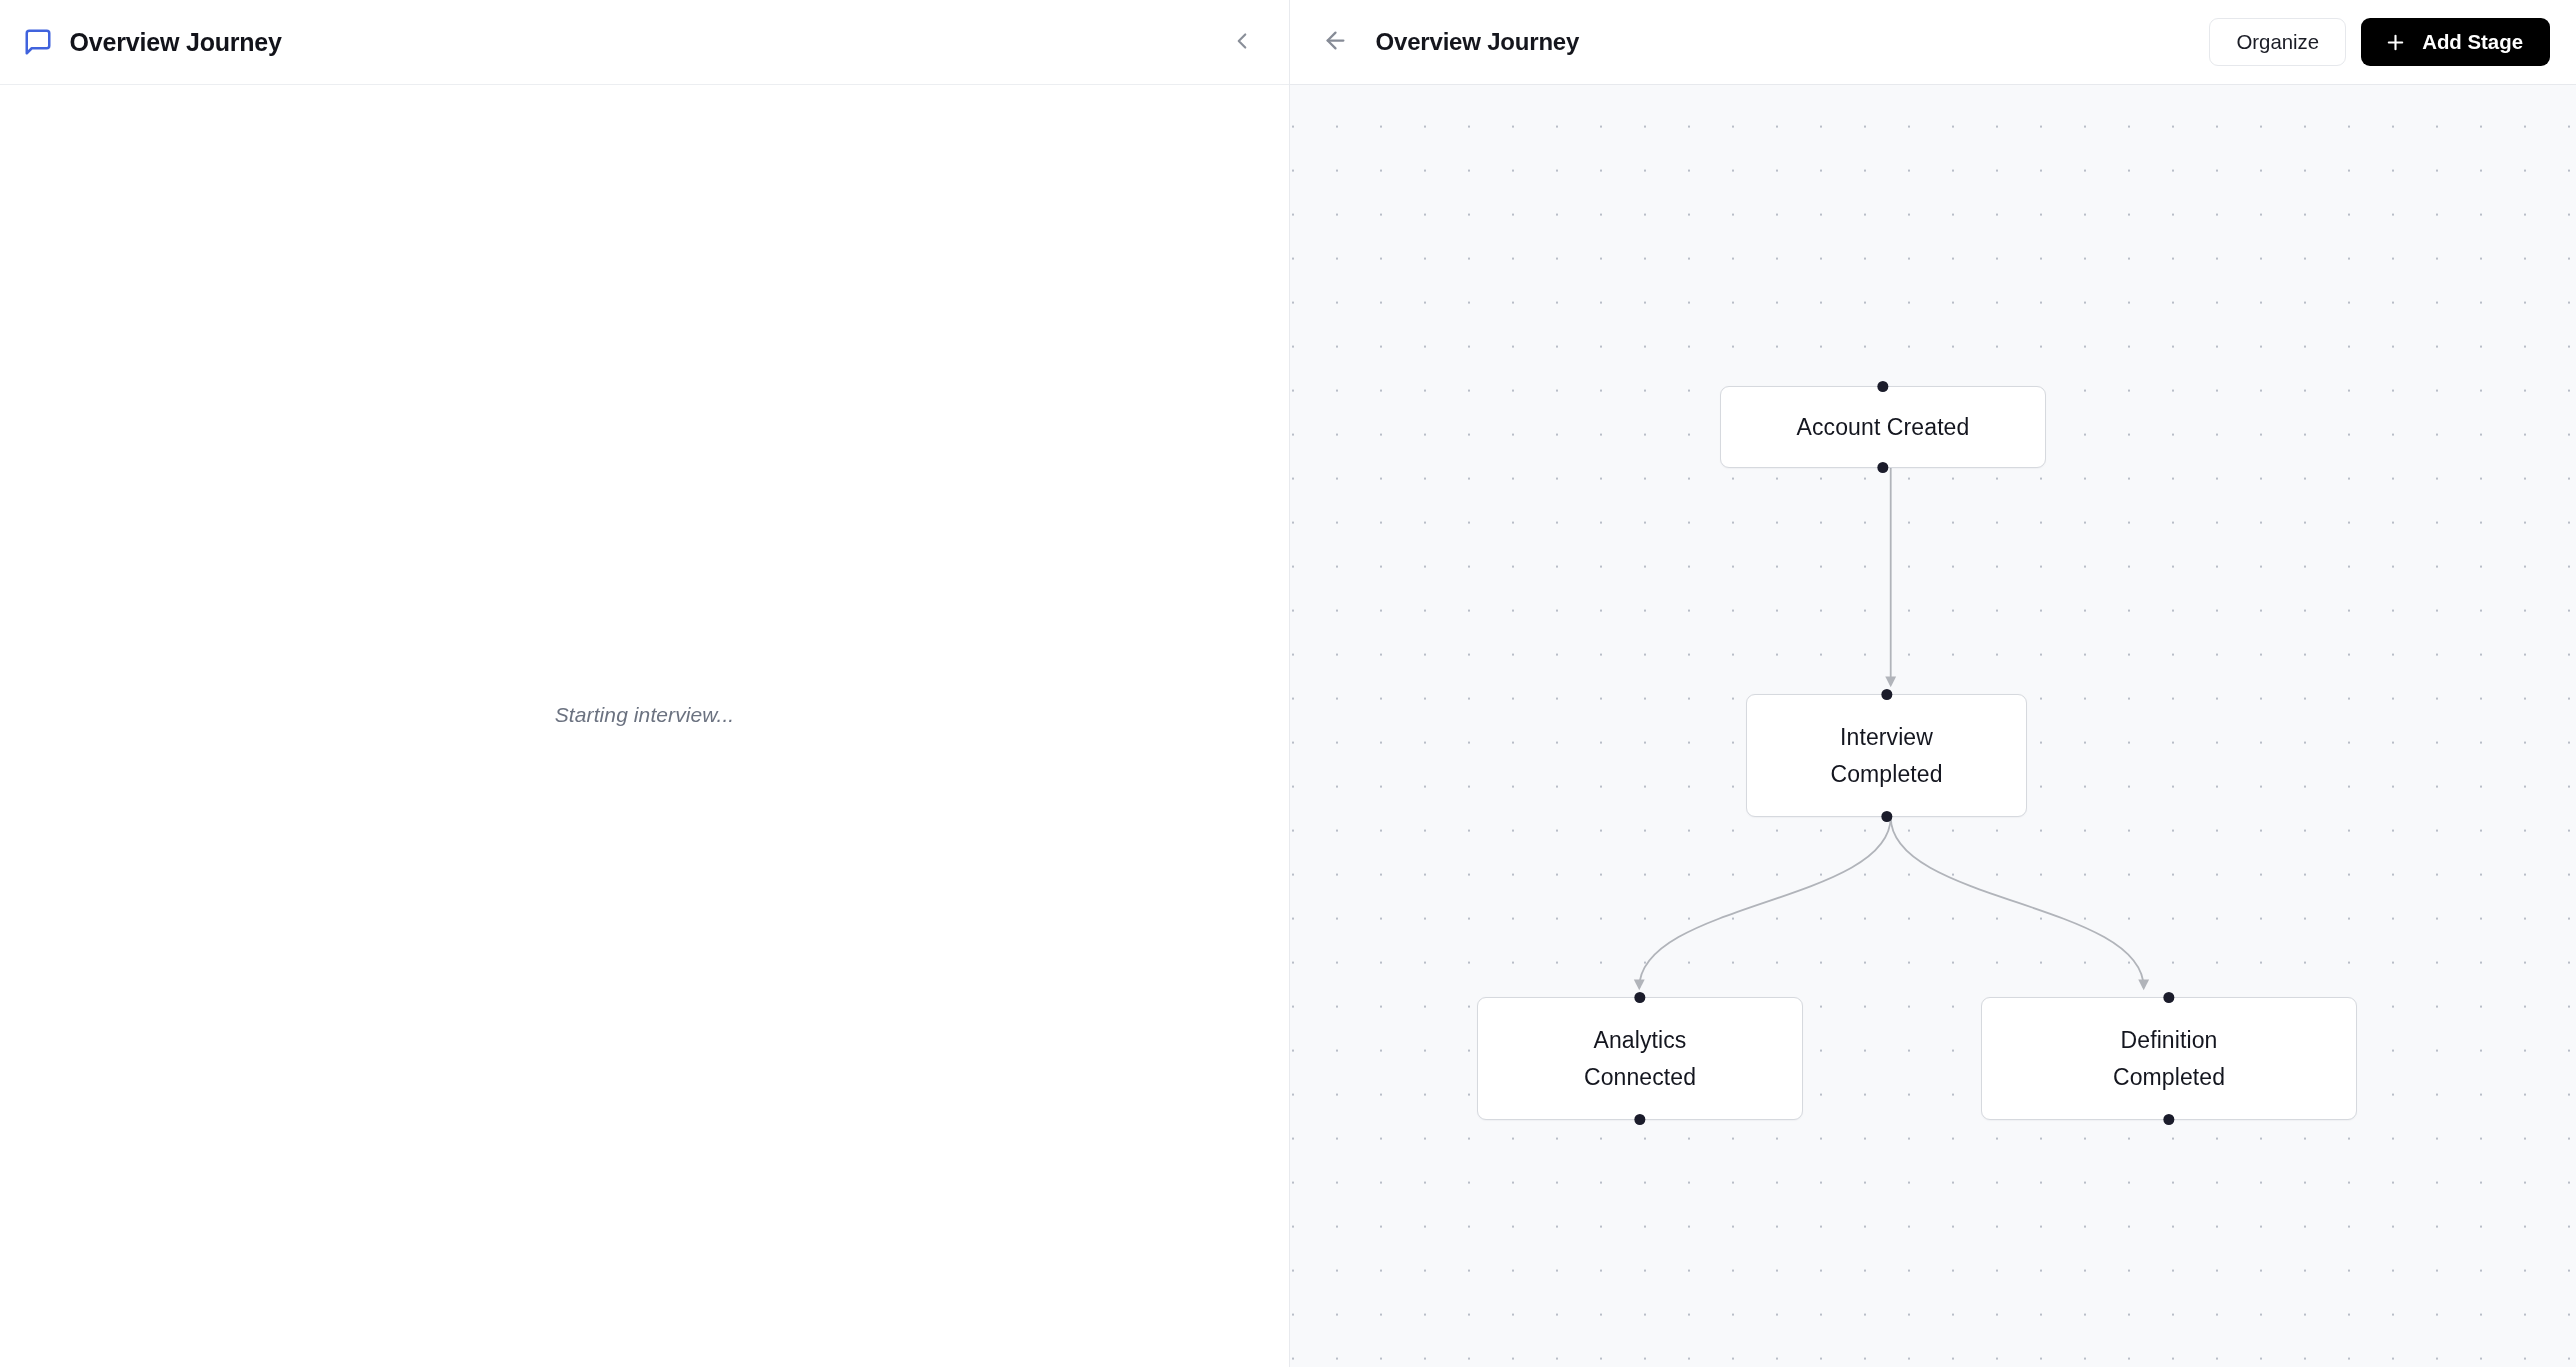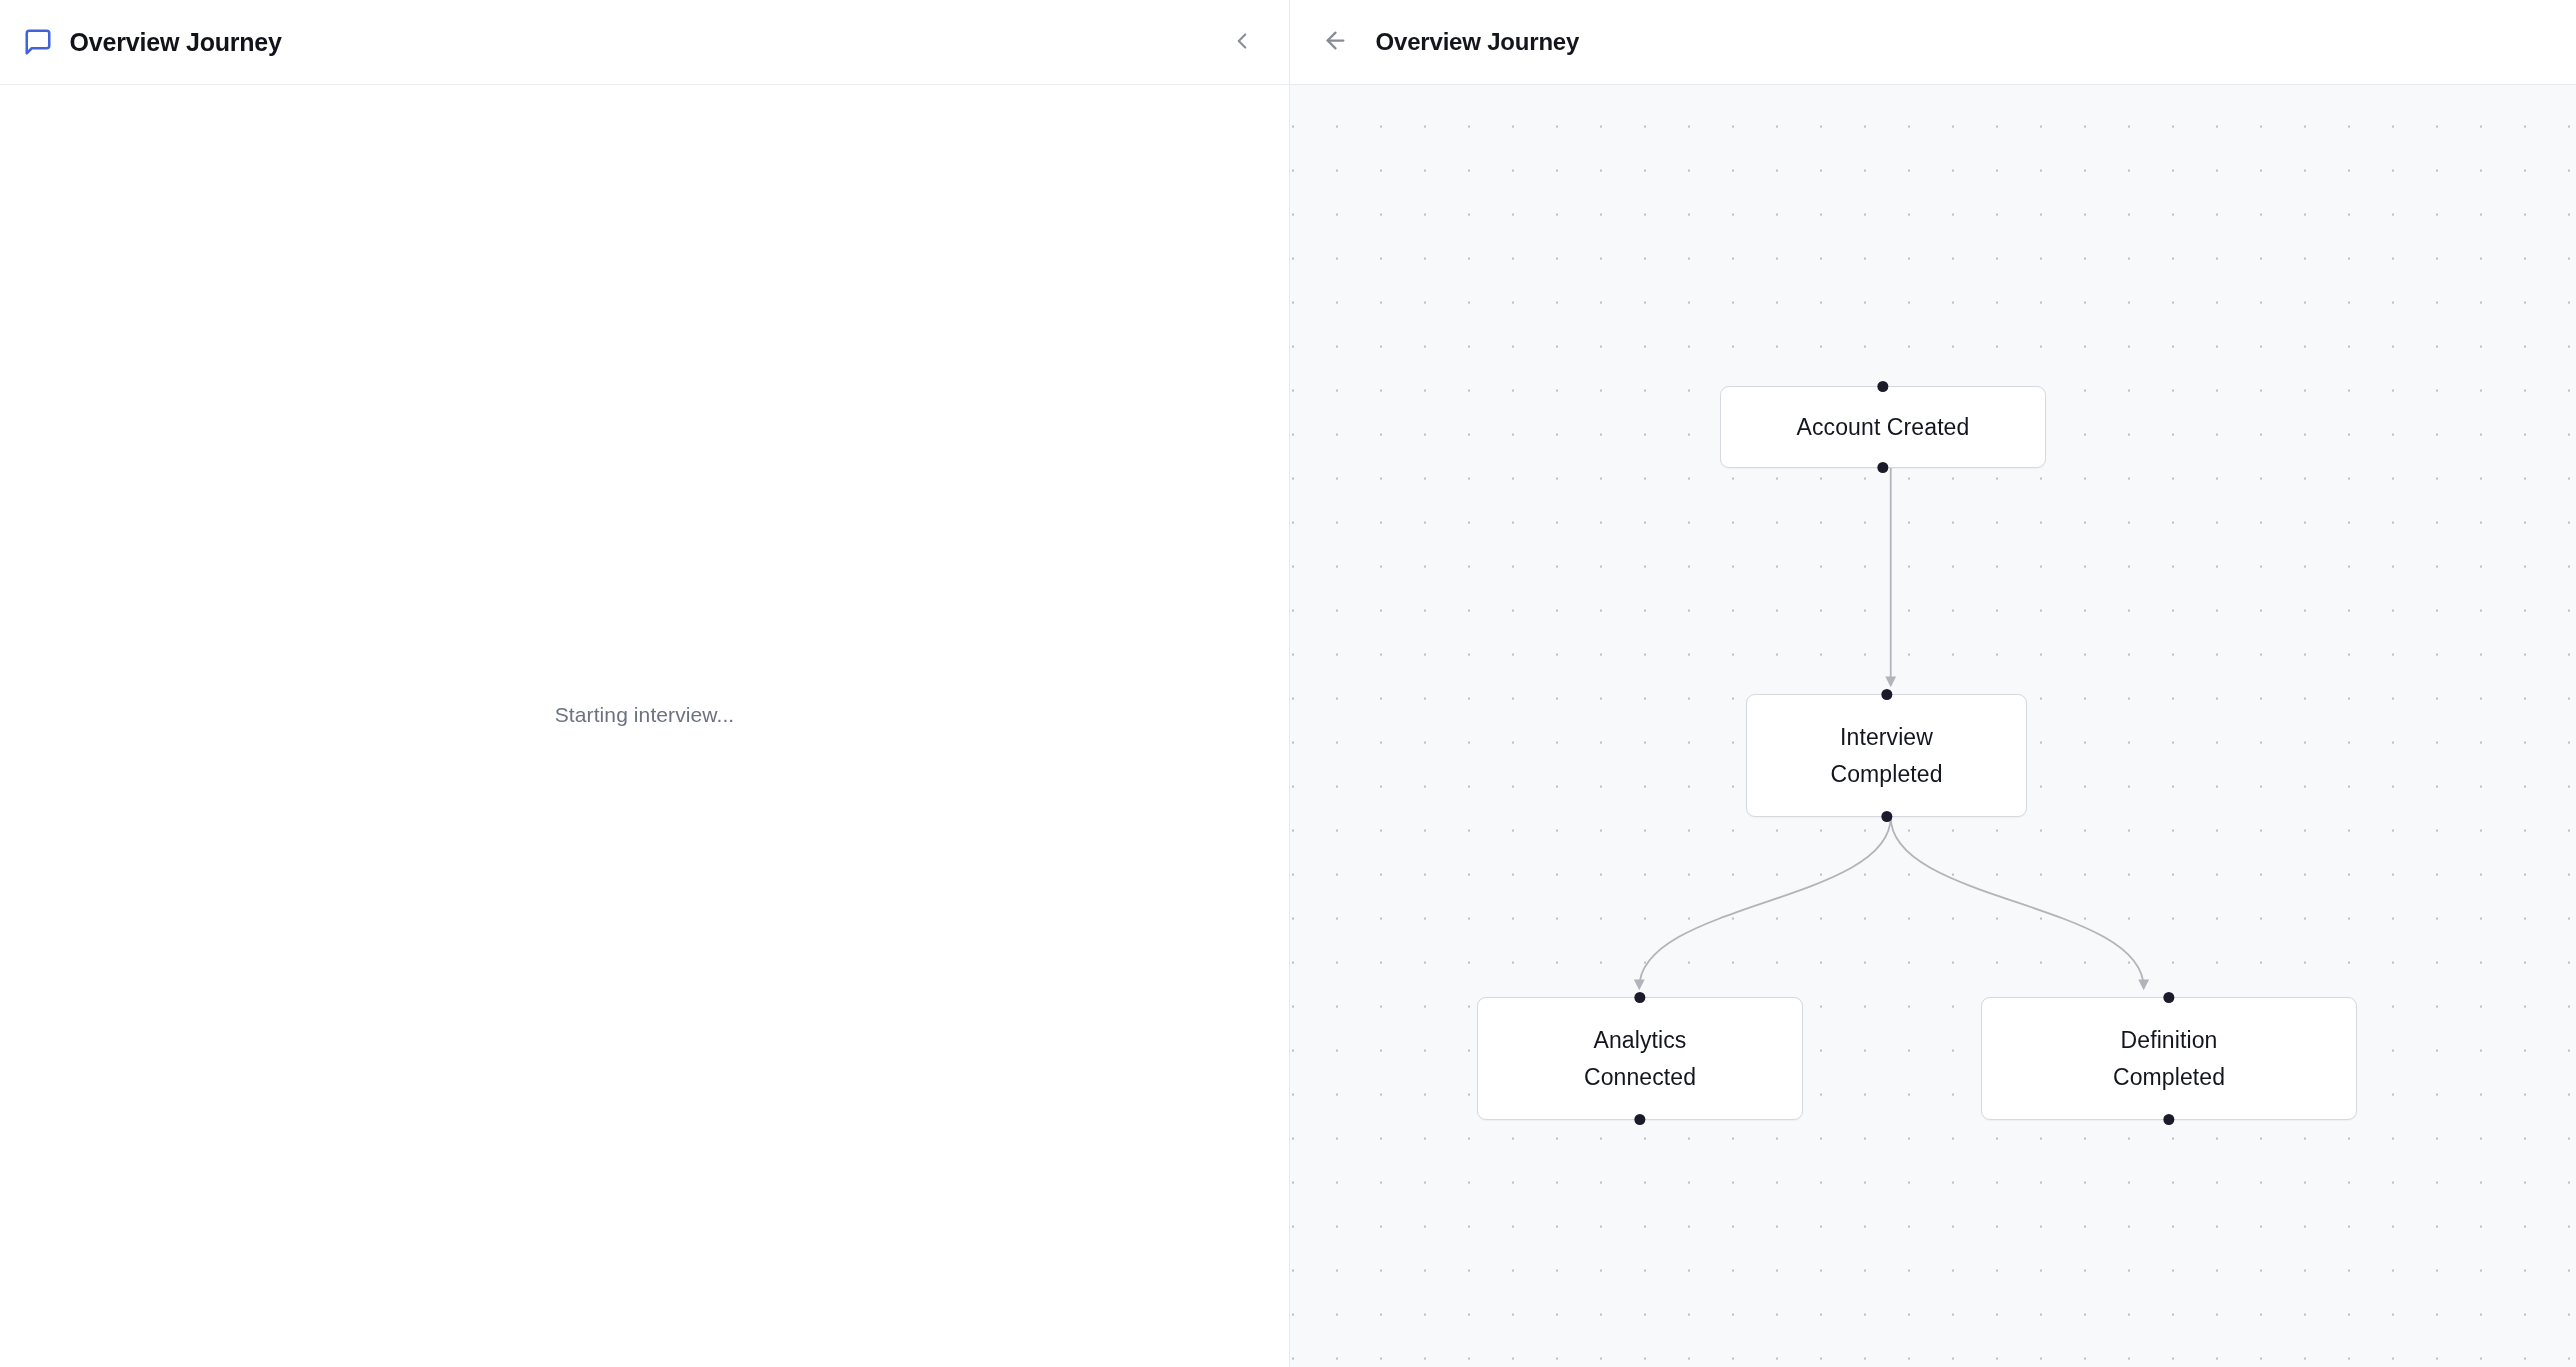--- a/index.html
+++ b/index.html
@@ -80,20 +80,21 @@
     align-items: center;
     justify-content: center;
     position: relative;
   }
 
   .status-text {
     font-size: 21px;
     color: #6b7280;
     letter-spacing: 0.1px;
     transform: translateY(-10.6px);
+    font-style: italic;
   }
 
   
   .right-panel {
     flex: 1;
     height: 100%;
     display: flex;
     flex-direction: column;
     background: #f8f9fb;
     position: relative;
@@ -265,20 +266,32 @@
         <span>
           <svg viewBox="0 0 24 24" width="27" height="27" fill="none" stroke="#868b96" stroke-width="2" stroke-linecap="round" stroke-linejoin="round">
             <line x1="19" y1="12" x2="5" y2="12"></line>
             <polyline points="12 19 5 12 12 5"></polyline>
           </svg>
         </span>
       </button>
 
       <span class="right-header-title">Overview Journey</span>
 
+      <div class="header-actions">
+        <button class="btn-organize">Organize</button>
+        <button class="btn-add-stage">
+          <span class="plus-icon">
+            <svg viewBox="0 0 24 24" width="23" height="23" fill="none" stroke="#ffffff" stroke-width="2.2" stroke-linecap="round">
+              <line x1="12" y1="5" x2="12" y2="19"></line>
+              <line x1="5" y1="12" x2="19" y2="12"></line>
+            </svg>
+          </span>
+          <span>Add Stage</span>
+        </button>
+      </div>
     </header>
 
     <div class="canvas" id="canvas">
       <svg class="edges-svg" id="edges-svg" viewBox="0 0 1703 1697" preserveAspectRatio="none">
         <defs>
           <marker id="arrowhead" markerWidth="9" markerHeight="9" refX="5.2" refY="3.6" orient="auto" markerUnits="strokeWidth">
             <path d="M0.6,0.6 L6.6,3.6 L0.6,6.6 Z" fill="#b1b4ba"></path>
           </marker>
         </defs>
         <g id="edge-paths">

